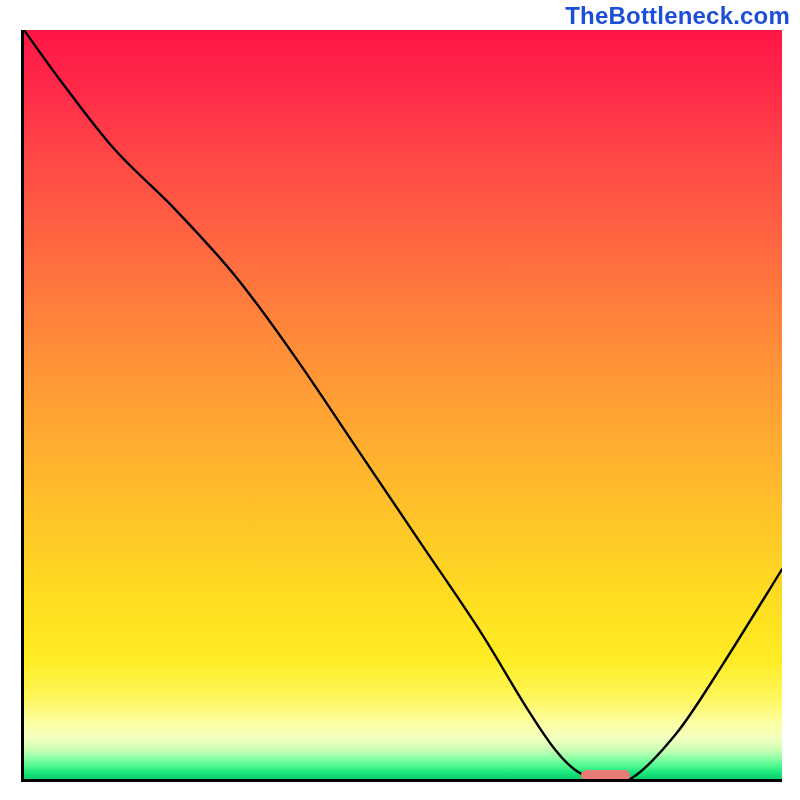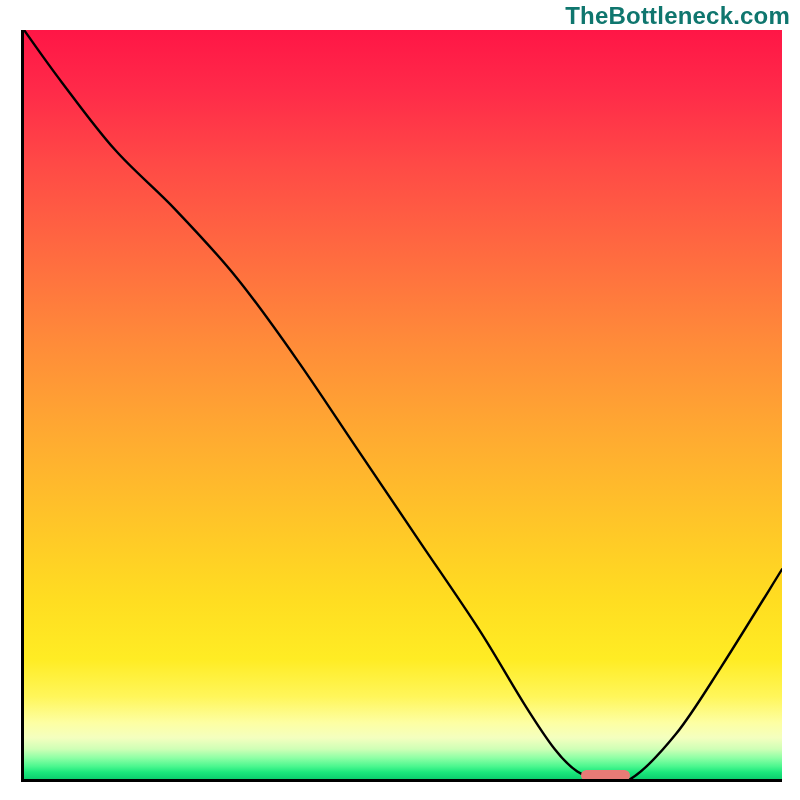--- a/index.html
+++ b/index.html
@@ -14,21 +14,21 @@
     position: relative;
     width: 800px;
     height: 800px;
   }
   .watermark {
     position: absolute;
     top: 2px;
     right: 10px;
     font-size: 24px;
     font-weight: 600;
-    color: #0f766e;
+    color: #1d4ed8;
     letter-spacing: 0.2px;
   }
   .plot-frame {
     position: absolute;
     left: 21px;
     top: 30px;
     width: 758px;   
     height: 749px;  
     border-left: 3px solid #000;
     border-bottom: 3px solid #000;

